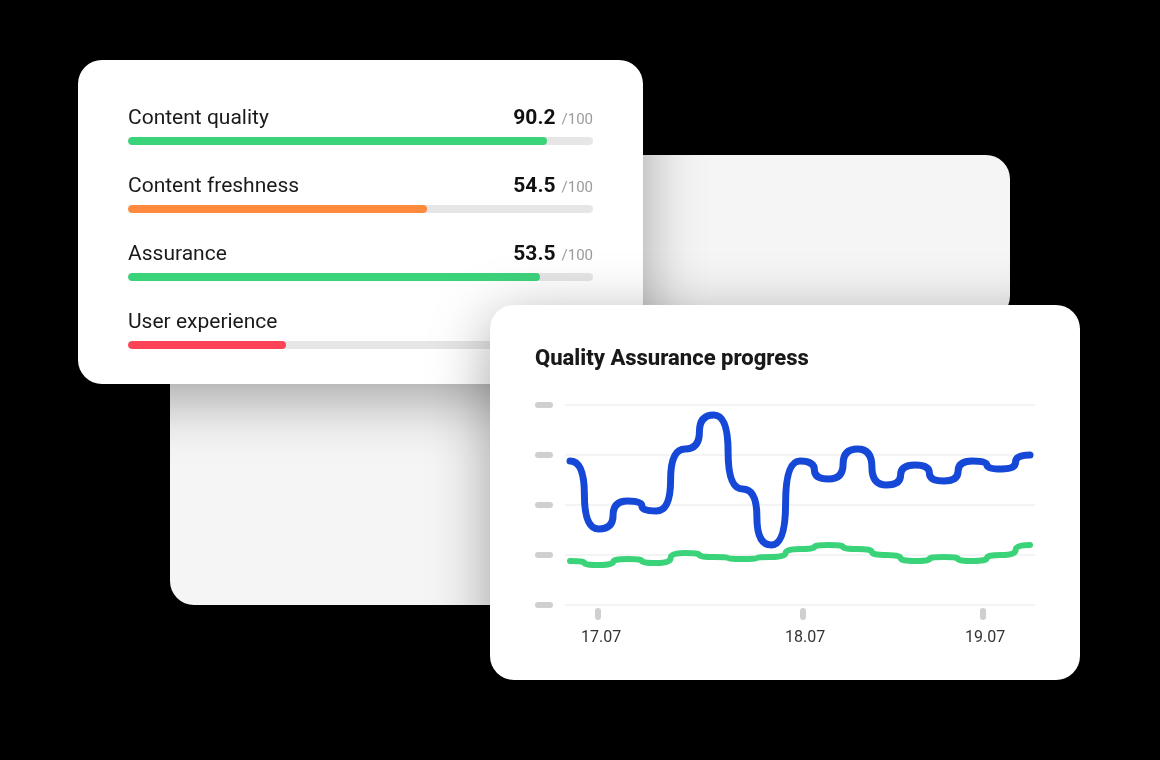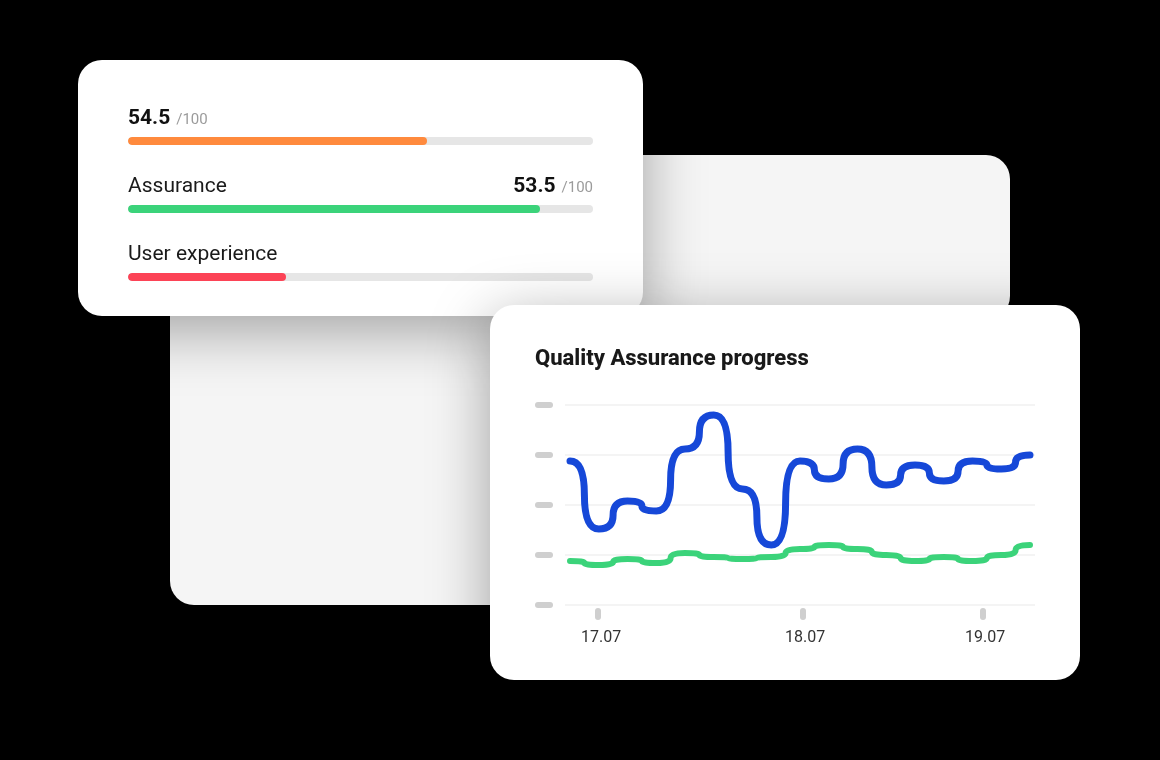--- a/index.html
+++ b/index.html
@@ -61,23 +61,36 @@
     .series-b { stroke: #3bd37a; stroke-width: 6; fill: none; stroke-linecap: round; stroke-linejoin: round; }
   </style>
 </head>
 <body>
 
 <div class="bg-card bg-card-a"></div>
 <div class="bg-card bg-card-b"></div>
 
 <div class="card card-metrics">
 
+  <div class="metric">
+    <div class="metric-head">
+      <span class="metric-label">Content quality</span>
+      <span>
+        <span class="metric-value">90.2</span>
+        <span class="metric-max">/100</span>
+      </span>
+    </div>
+    <div class="bar">
+      <div class="bar-fill" style="width: 90.2%; background: rgb(59, 211, 122);"></div>
+    </div>
+  </div>
 
   <div class="metric">
     <div class="metric-head">
+      <span class="metric-label">Content freshness</span>
       <span>
         <span class="metric-value">54.5</span>
         <span class="metric-max">/100</span>
       </span>
     </div>
     <div class="bar">
       <div class="bar-fill" style="width: 64.3%; background: rgb(255, 138, 61);"></div>
     </div>
   </div>
 

